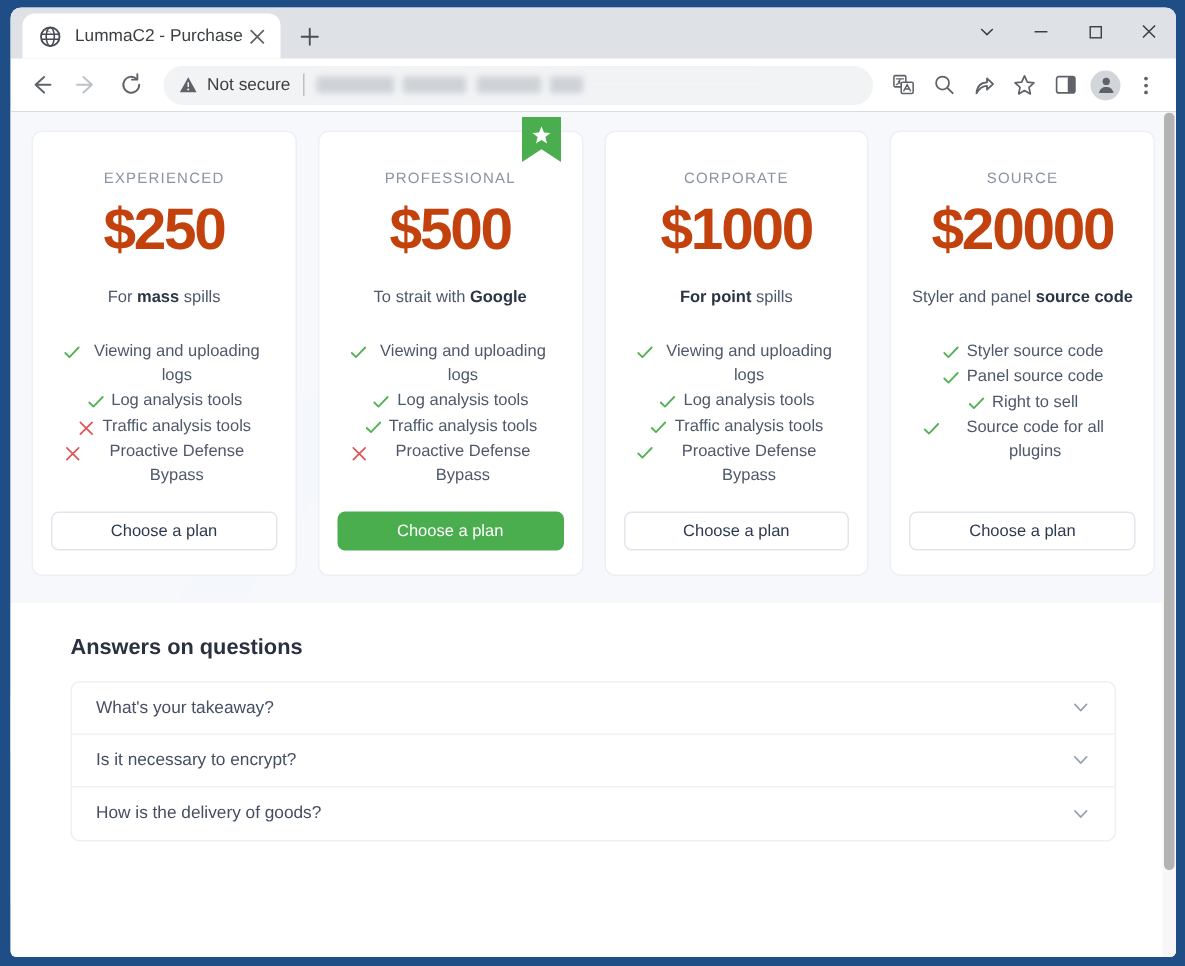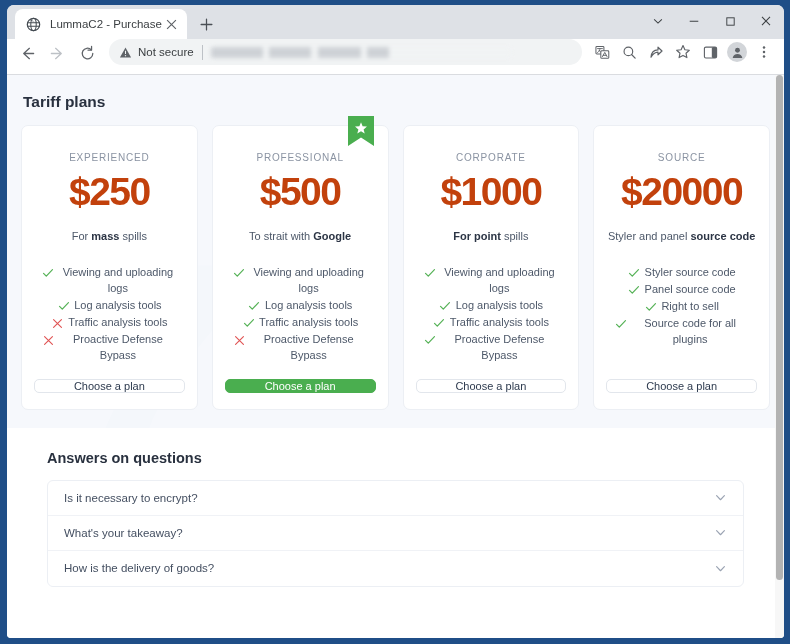--- a/index.html
+++ b/index.html
@@ -75,21 +75,21 @@
   .winbtn {
     width: 36px; height: 32px;
     display: flex; align-items: center; justify-content: center;
     color: #3c4043;
   }
 
   
   .toolbar {
     height: 36px;
     background: #ffffff;
-    display: flex; 
+    display: flex; align-items: center;
     padding: 0 7px 0 6px;
     border-bottom: 1px solid #dadce0;
     flex: 0 0 auto;
   }
   .navbtn {
     width: 28px; height: 28px; flex: 0 0 28px;
     display: flex; align-items: center; justify-content: center;
     color: #5f6368; margin-right: 2px;
   }
   .navbtn.dim { color: #bdc1c6; }
@@ -281,21 +281,21 @@
   }
   .feature .ftext { max-width: 118px; }
   .btn-wrap {
     margin-top: auto;
     width: 100%;
     display: flex; justify-content: center;
     padding-top: 14px;
   }
   .btn-plan {
     width: 100%; max-width: 152px;
-    height: 14px;
+    height: 26px;
     border-radius: 5px;
     border: 1px solid #e2e6ec;
     background: #ffffff;
     font-size: 11px;
     color: #2d3a4e;
     display: flex; align-items: center; justify-content: center;
     font-family: "Liberation Sans", sans-serif;
   }
   .btn-plan.primary {
     background: #4aae4f;
@@ -483,21 +483,20 @@
   </div>
 
   <div class="viewport">
    <div class="page">
 
     <div class="watermark2">7</div>
     <div class="watermark">risk.com</div>
 
 
     <div class="content">
-      <div class="page-title">Tariff plans</div>
 
       <div class="plans" id="plans-grid">
               <div class="plan-card">
                 <div class="plan-name">EXPERIENCED</div>
                 <div class="plan-price">$250</div>
                 <div class="plan-tagline"><span>For </span><b>mass</b><span> spills</span></div>
                 <div class="features">
                   <div class="feature">
                     <span class="mark">
                       <svg width="12" height="12" viewBox="0 0 14 14">
@@ -666,29 +665,29 @@
                 <div class="btn-wrap">
                   <button class="btn-plan">Choose a plan</button>
                 </div>
               </div>
             </div>
 
       <div class="faq">
         <div class="faq-title">Answers on questions</div>
         <div class="faq-list" id="faq-list">
                 <div class="faq-item">
-                  <span class="faq-q">Is it necessary to encrypt?</span>
+                  <span class="faq-q">What's your takeaway?</span>
                   <span class="faq-chev">
                     <svg width="13" height="13" viewBox="0 0 14 14">
                       <path d="M2.8 5 L7 9.4 L11.2 5" stroke="#9aa3b2" stroke-width="1.25" fill="none" stroke-linecap="round" stroke-linejoin="round"></path>
                     </svg>
                   </span>
                 </div>
                 <div class="faq-item">
-                  <span class="faq-q">What's your takeaway?</span>
+                  <span class="faq-q">Is it necessary to encrypt?</span>
                   <span class="faq-chev">
                     <svg width="13" height="13" viewBox="0 0 14 14">
                       <path d="M2.8 5 L7 9.4 L11.2 5" stroke="#9aa3b2" stroke-width="1.25" fill="none" stroke-linecap="round" stroke-linejoin="round"></path>
                     </svg>
                   </span>
                 </div>
                 <div class="faq-item">
                   <span class="faq-q">How is the delivery of goods?</span>
                   <span class="faq-chev">
                     <svg width="13" height="13" viewBox="0 0 14 14">

